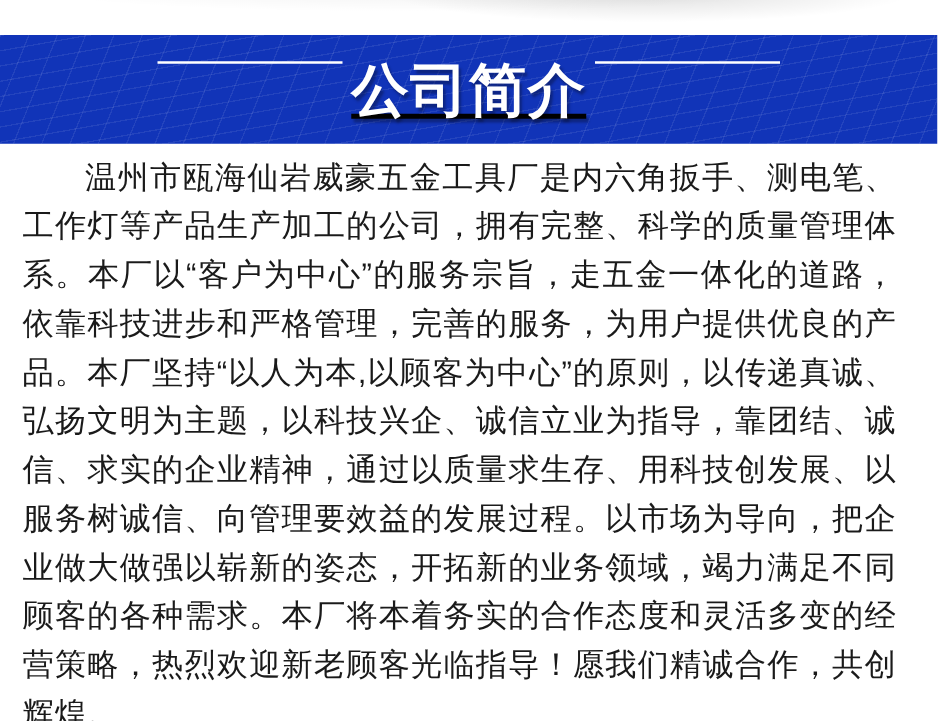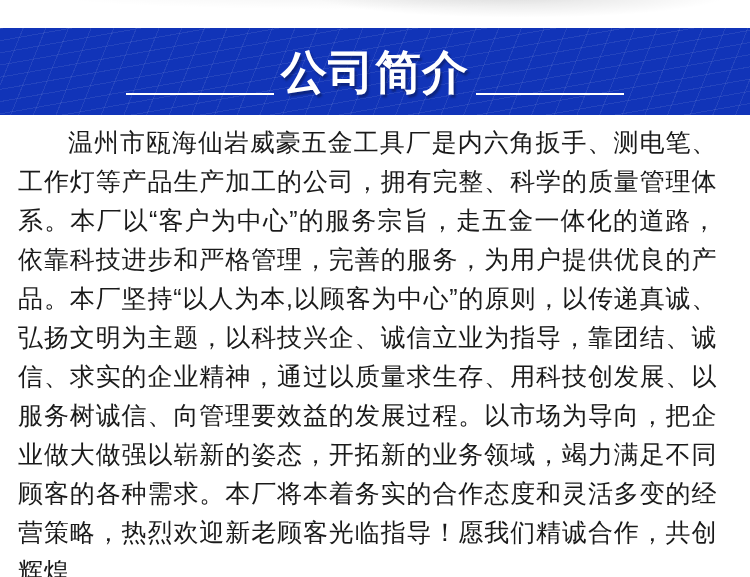--- a/index.html
+++ b/index.html
@@ -21,22 +21,22 @@
   .banner{
     position:absolute;top:28px;left:0;
     width:750px;height:87px;
     background-color:#1134b8;
     background-image:
       repeating-linear-gradient(112deg, rgba(255,255,255,0.08) 0 1px, rgba(255,255,255,0) 1px 21px),
       repeating-linear-gradient(170deg, rgba(255,255,255,0.08) 0 1px, rgba(255,255,255,0) 1px 12px);
     display:flex;align-items:center;justify-content:center;
   }
   .banner-inner{
-    display:flex;align-items:flex-end;justify-content:center;
-    gap:7px;width:100%;
+    display:flex;align-items:flex-start;justify-content:center;
+    gap:7px;width:100%;text-decoration:underline;
   }
   .title-rule{
     width:148px;height:2px;background:#ffffff;flex:0 0 auto;
   }
   .banner-title{
     margin:0;
     color:#ffffff;
     font-size:46px;
     font-weight:bold;
     letter-spacing:1px;

